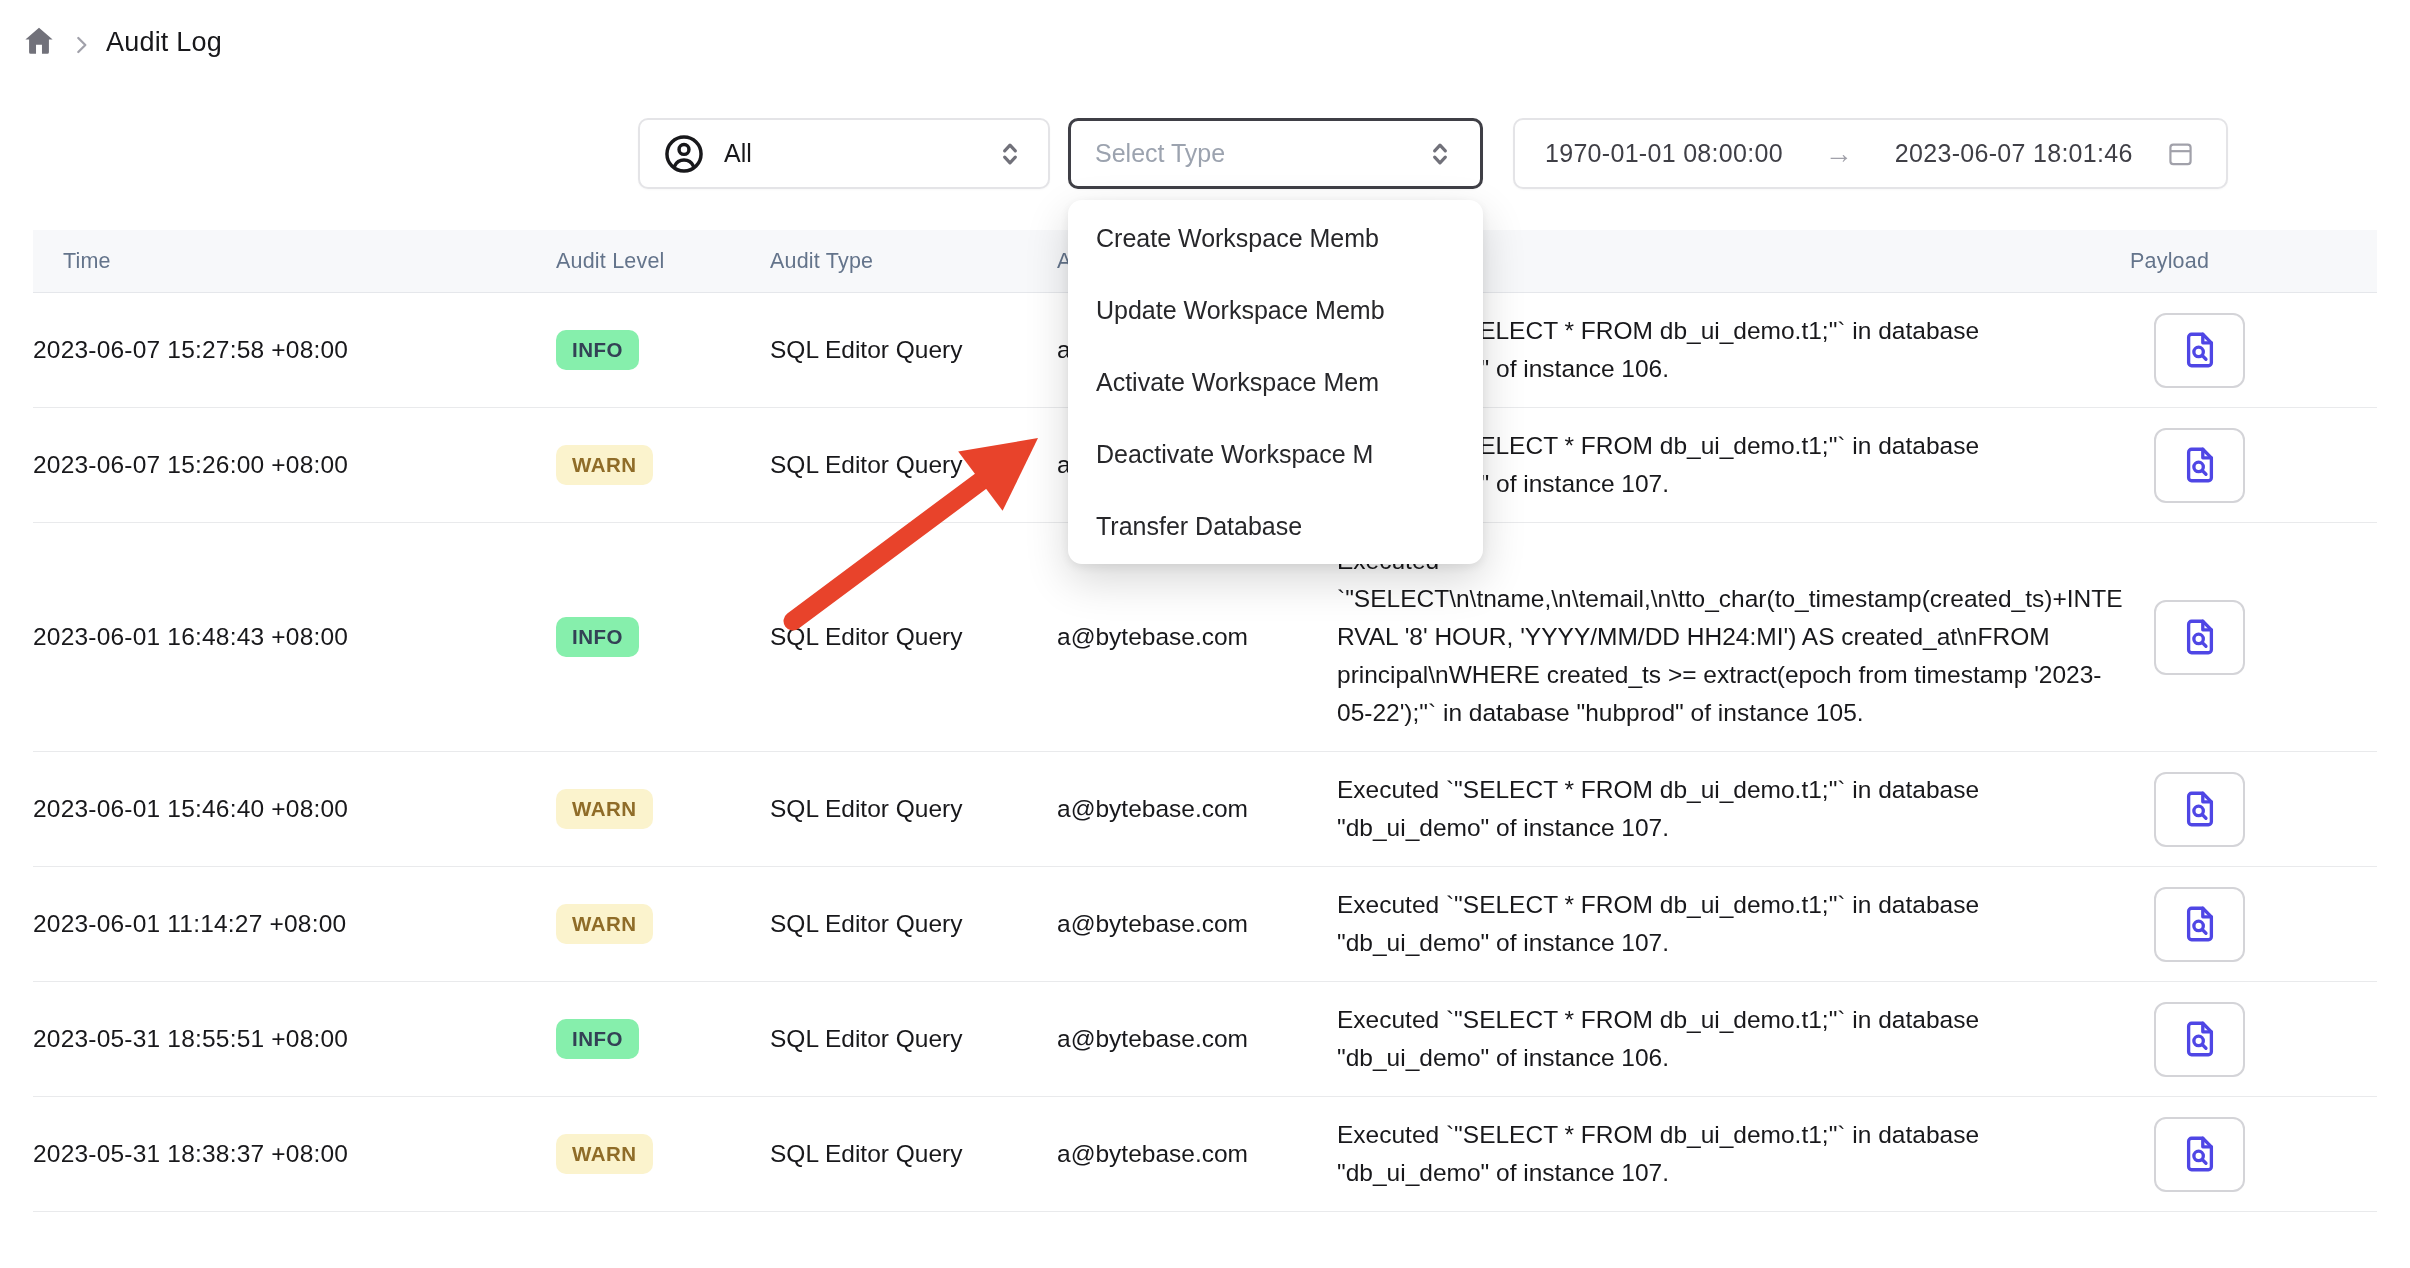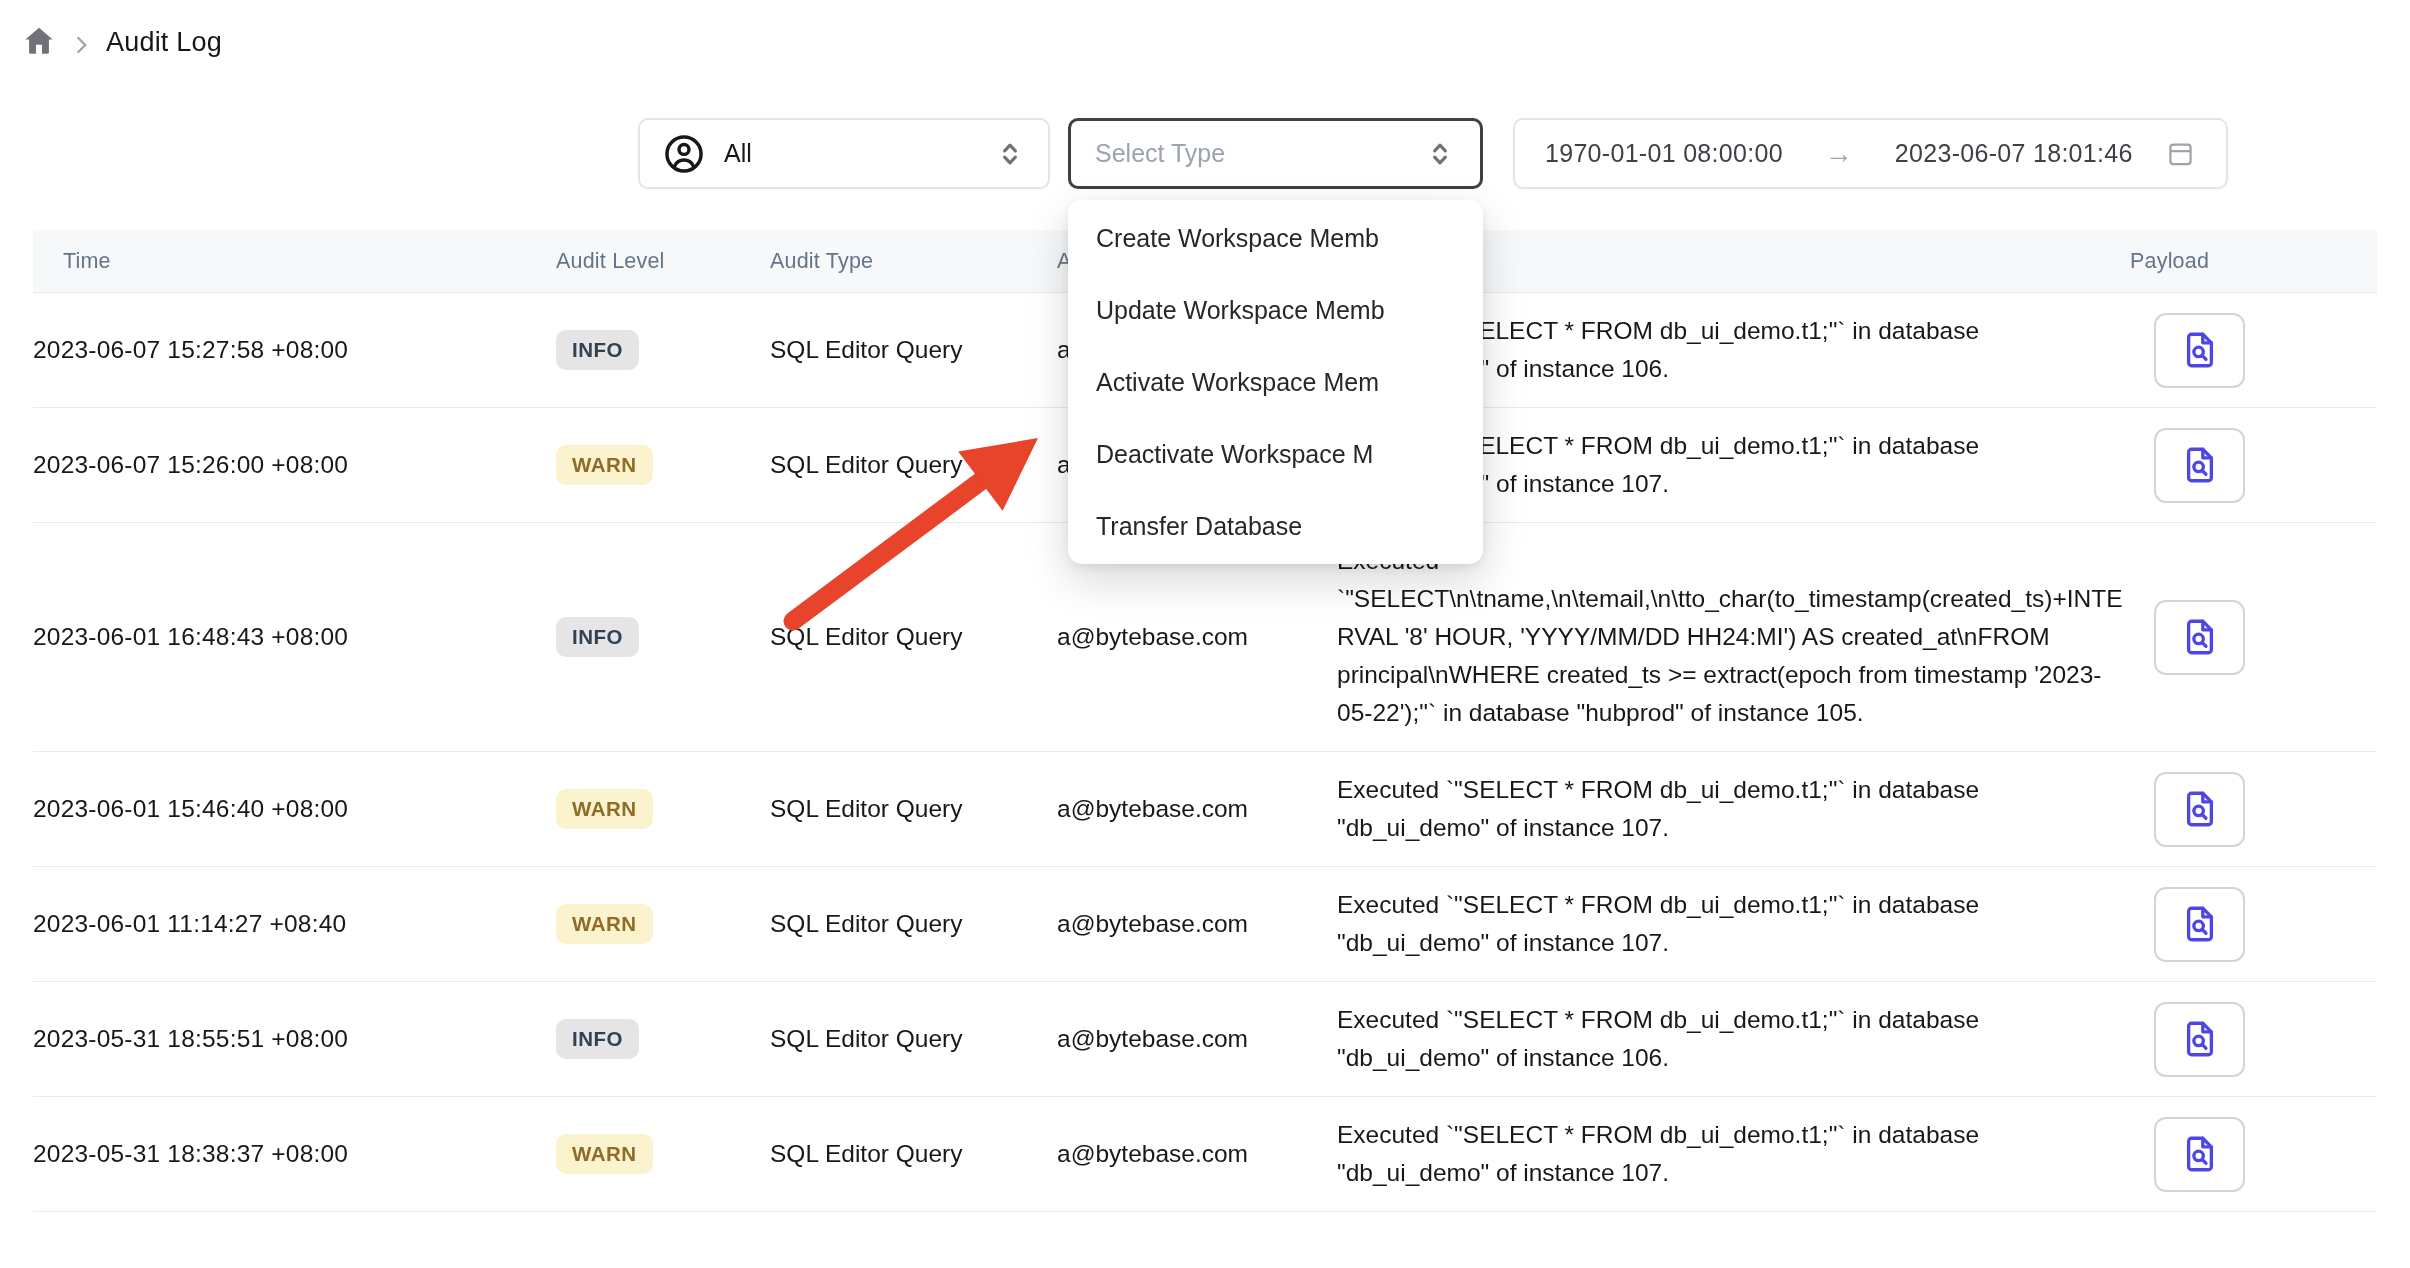--- a/index.html
+++ b/index.html
@@ -39,21 +39,21 @@
     table-layout:fixed;}
   #audit-table th{background:#f7f8fa;height:62px;font-size:21.5px;font-weight:500;color:#64748b;
     text-align:left;padding:0;border-bottom:1px solid #e5e7eb;letter-spacing:.2px;}
   #audit-table th.h-time{padding-left:30px;}
   #audit-table td{vertical-align:middle;padding:19px 0;font-size:24.5px;color:#18181b;
     border-bottom:1px solid #e9eaec;}
   td.c-time{padding-left:30px;font-size:25px;letter-spacing:.2px;white-space:nowrap;}
   td.c-comment{padding-right:40px;line-height:38px;overflow-wrap:anywhere;}
   .badge{display:inline-block;font-size:20.5px;font-weight:700;padding:8px 16px;border-radius:10px;
     letter-spacing:.5px;}
-  .badge-info{background:#e5e5e5;color:#334155;}
+  .badge-info{background:#86efac;color:#334155;}
   .badge-warn{background:#fbf3cd;color:#8f6c28;}
   .payload-btn{width:91px;height:75px;margin-left:24px;background:#fff;border:2px solid #d4d4d8;
     border-radius:12px;display:flex;align-items:center;justify-content:center;cursor:pointer;padding:0;}
   .payload-btn svg{width:42px;height:42px;color:#4f46e5;}
   
   #red-arrow{position:absolute;left:700px;top:400px;z-index:15;pointer-events:none;}
 </style>
 </head>
 <body>
 
@@ -180,21 +180,21 @@
         <svg viewBox="0 0 24 24" fill="none" stroke="currentColor" stroke-width="1.9" stroke-linecap="round" stroke-linejoin="round">
           <path d="M13.6 3 H7.2 A1.7 1.7 0 0 0 5.5 4.7 V19.3 A1.7 1.7 0 0 0 7.2 21 H16.8 A1.7 1.7 0 0 0 18.5 19.3 V7.9 Z"></path>
           <path d="M13.6 3 V7.9 H18.5"></path>
           <circle cx="11.2" cy="13.1" r="2.7"></circle>
           <path d="M13.2 15.1 L15.4 17.3"></path>
         </svg>
       </button>
     </td>
   </tr>
       <tr>
-    <td class="c-time"><span>2023-06-01 11:14:27 +08:40</span></td>
+    <td class="c-time"><span>2023-06-01 11:14:27 +08:00</span></td>
     <td class="c-level"><span class="badge badge-warn">WARN</span></td>
     <td class="c-type"><span>SQL Editor Query</span></td>
     <td class="c-actor"><span>a@bytebase.com</span></td>
     <td class="c-comment"><span>Executed `"SELECT * FROM db_ui_demo.t1;"` in database "db_ui_demo" of instance 107.</span></td>
     <td class="c-payload">
       <button class="payload-btn">
         <svg viewBox="0 0 24 24" fill="none" stroke="currentColor" stroke-width="1.9" stroke-linecap="round" stroke-linejoin="round">
           <path d="M13.6 3 H7.2 A1.7 1.7 0 0 0 5.5 4.7 V19.3 A1.7 1.7 0 0 0 7.2 21 H16.8 A1.7 1.7 0 0 0 18.5 19.3 V7.9 Z"></path>
           <path d="M13.6 3 V7.9 H18.5"></path>
           <circle cx="11.2" cy="13.1" r="2.7"></circle>

